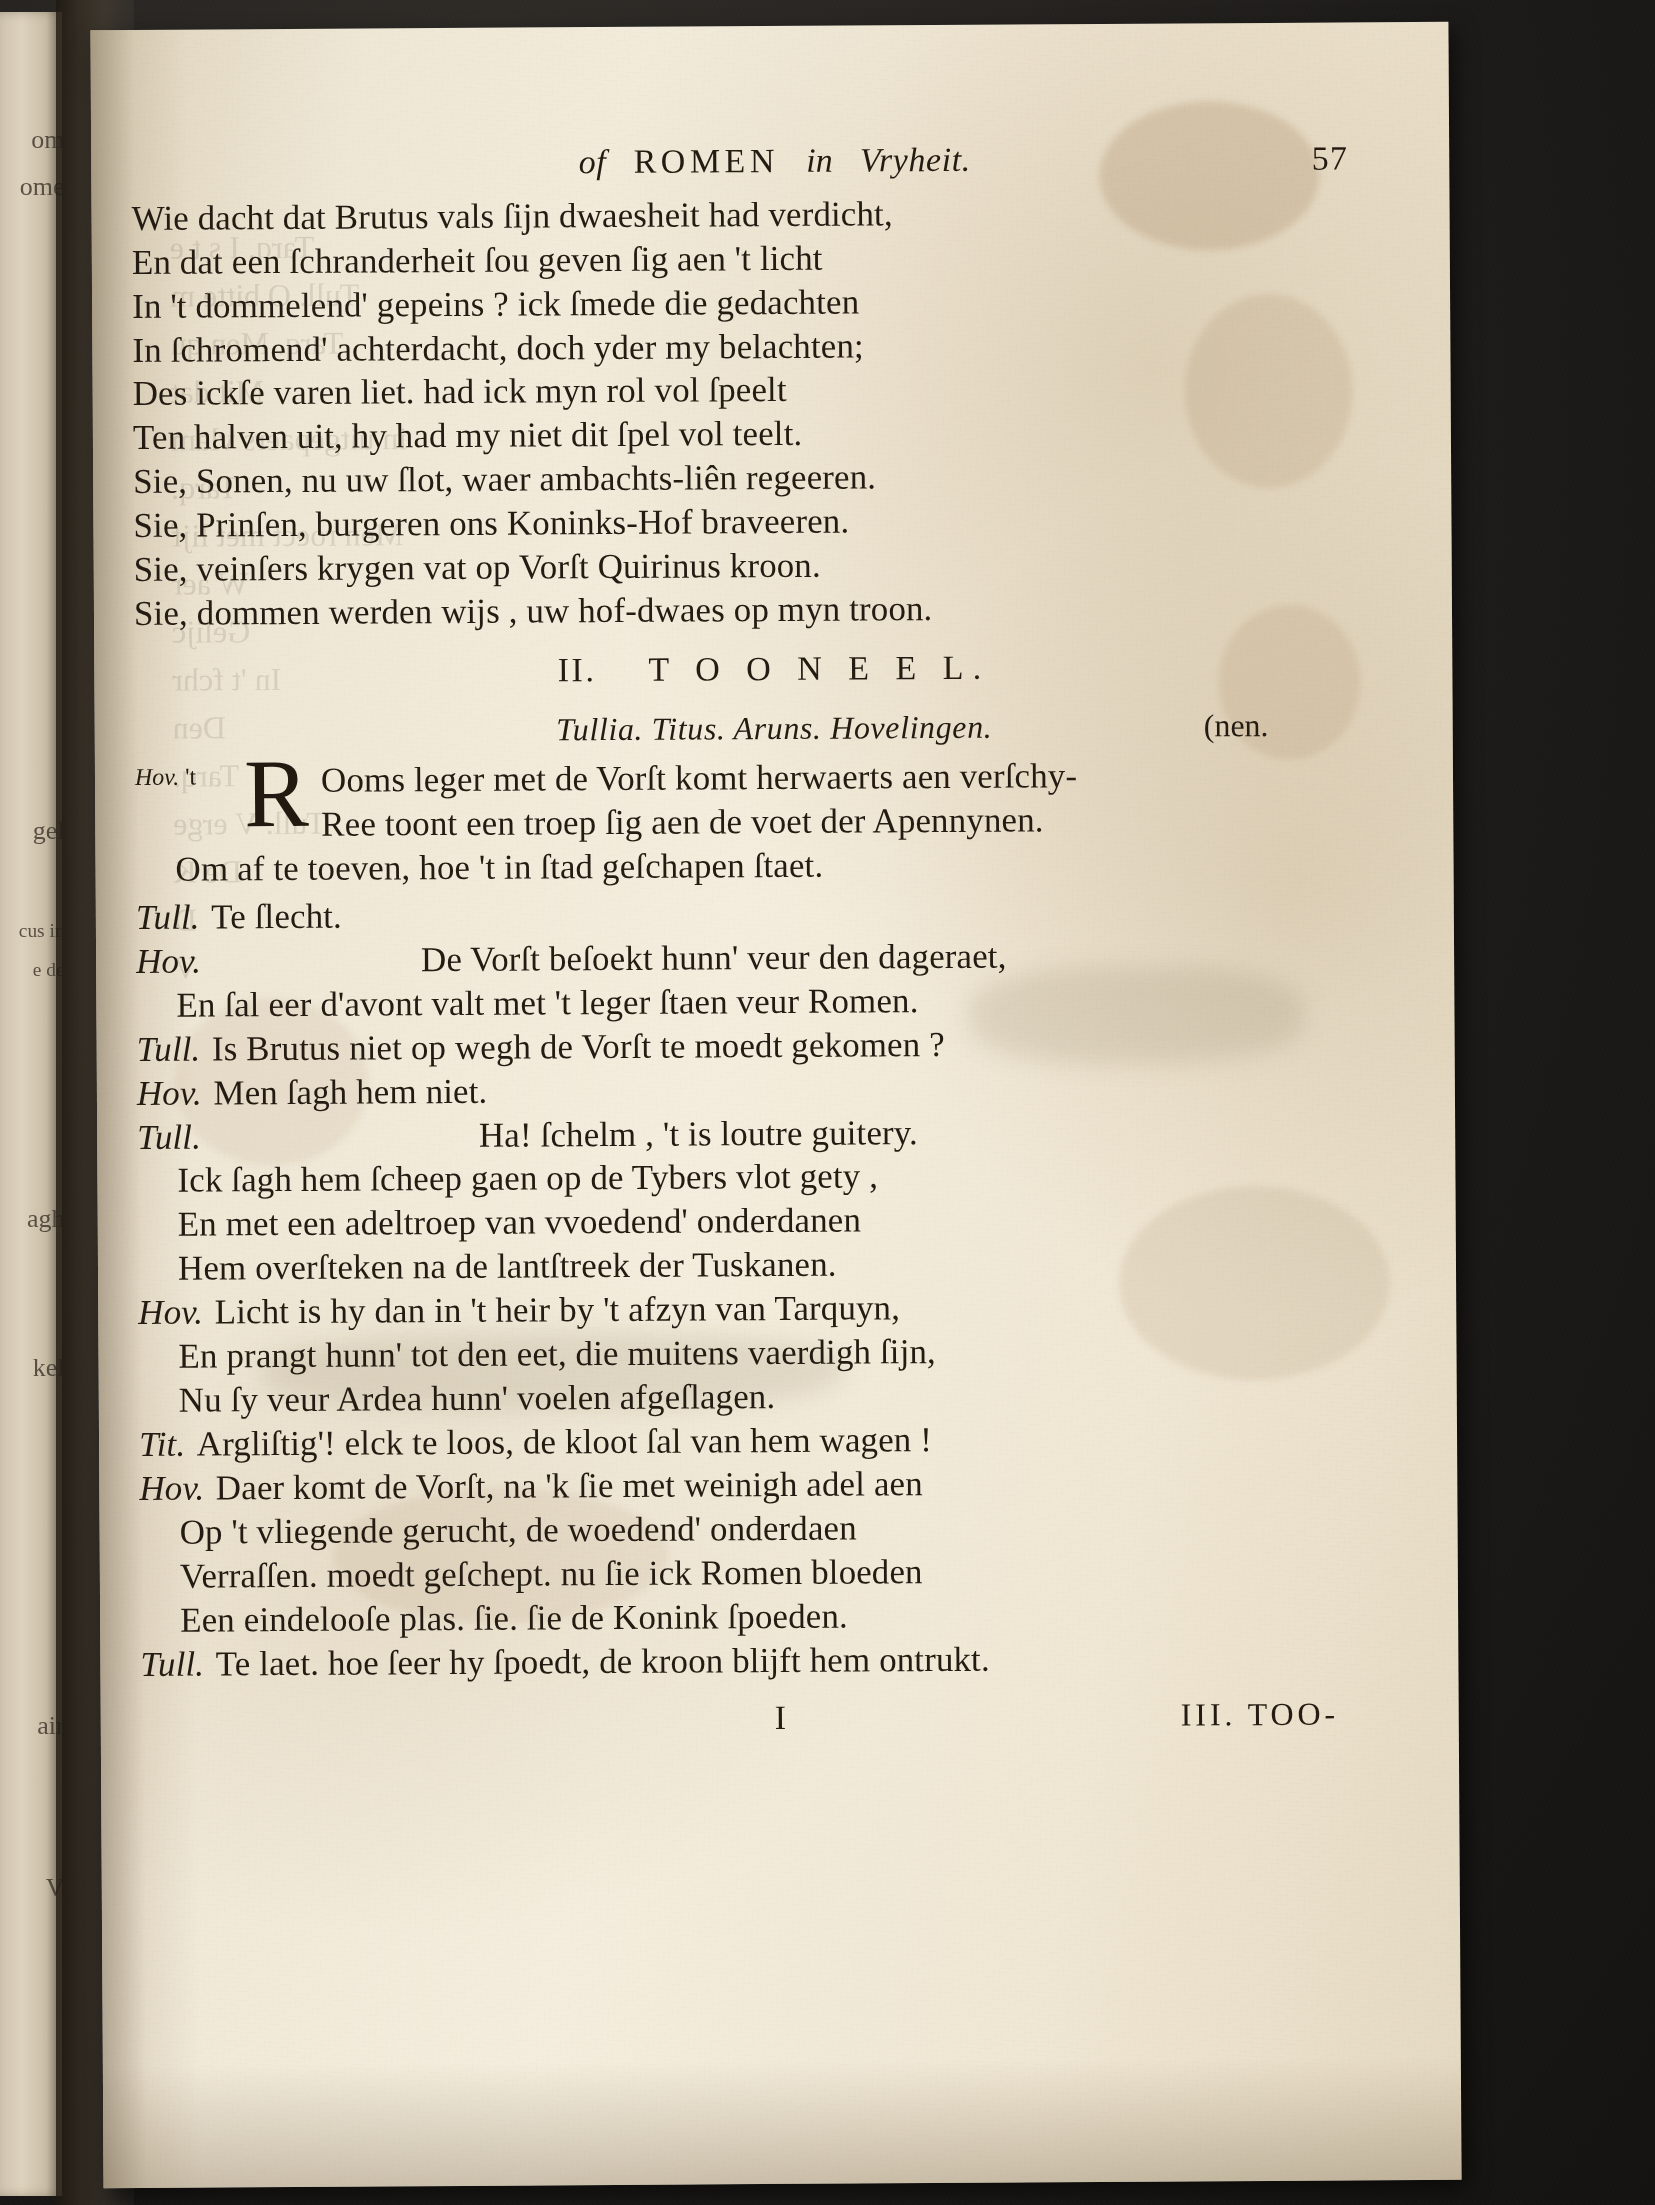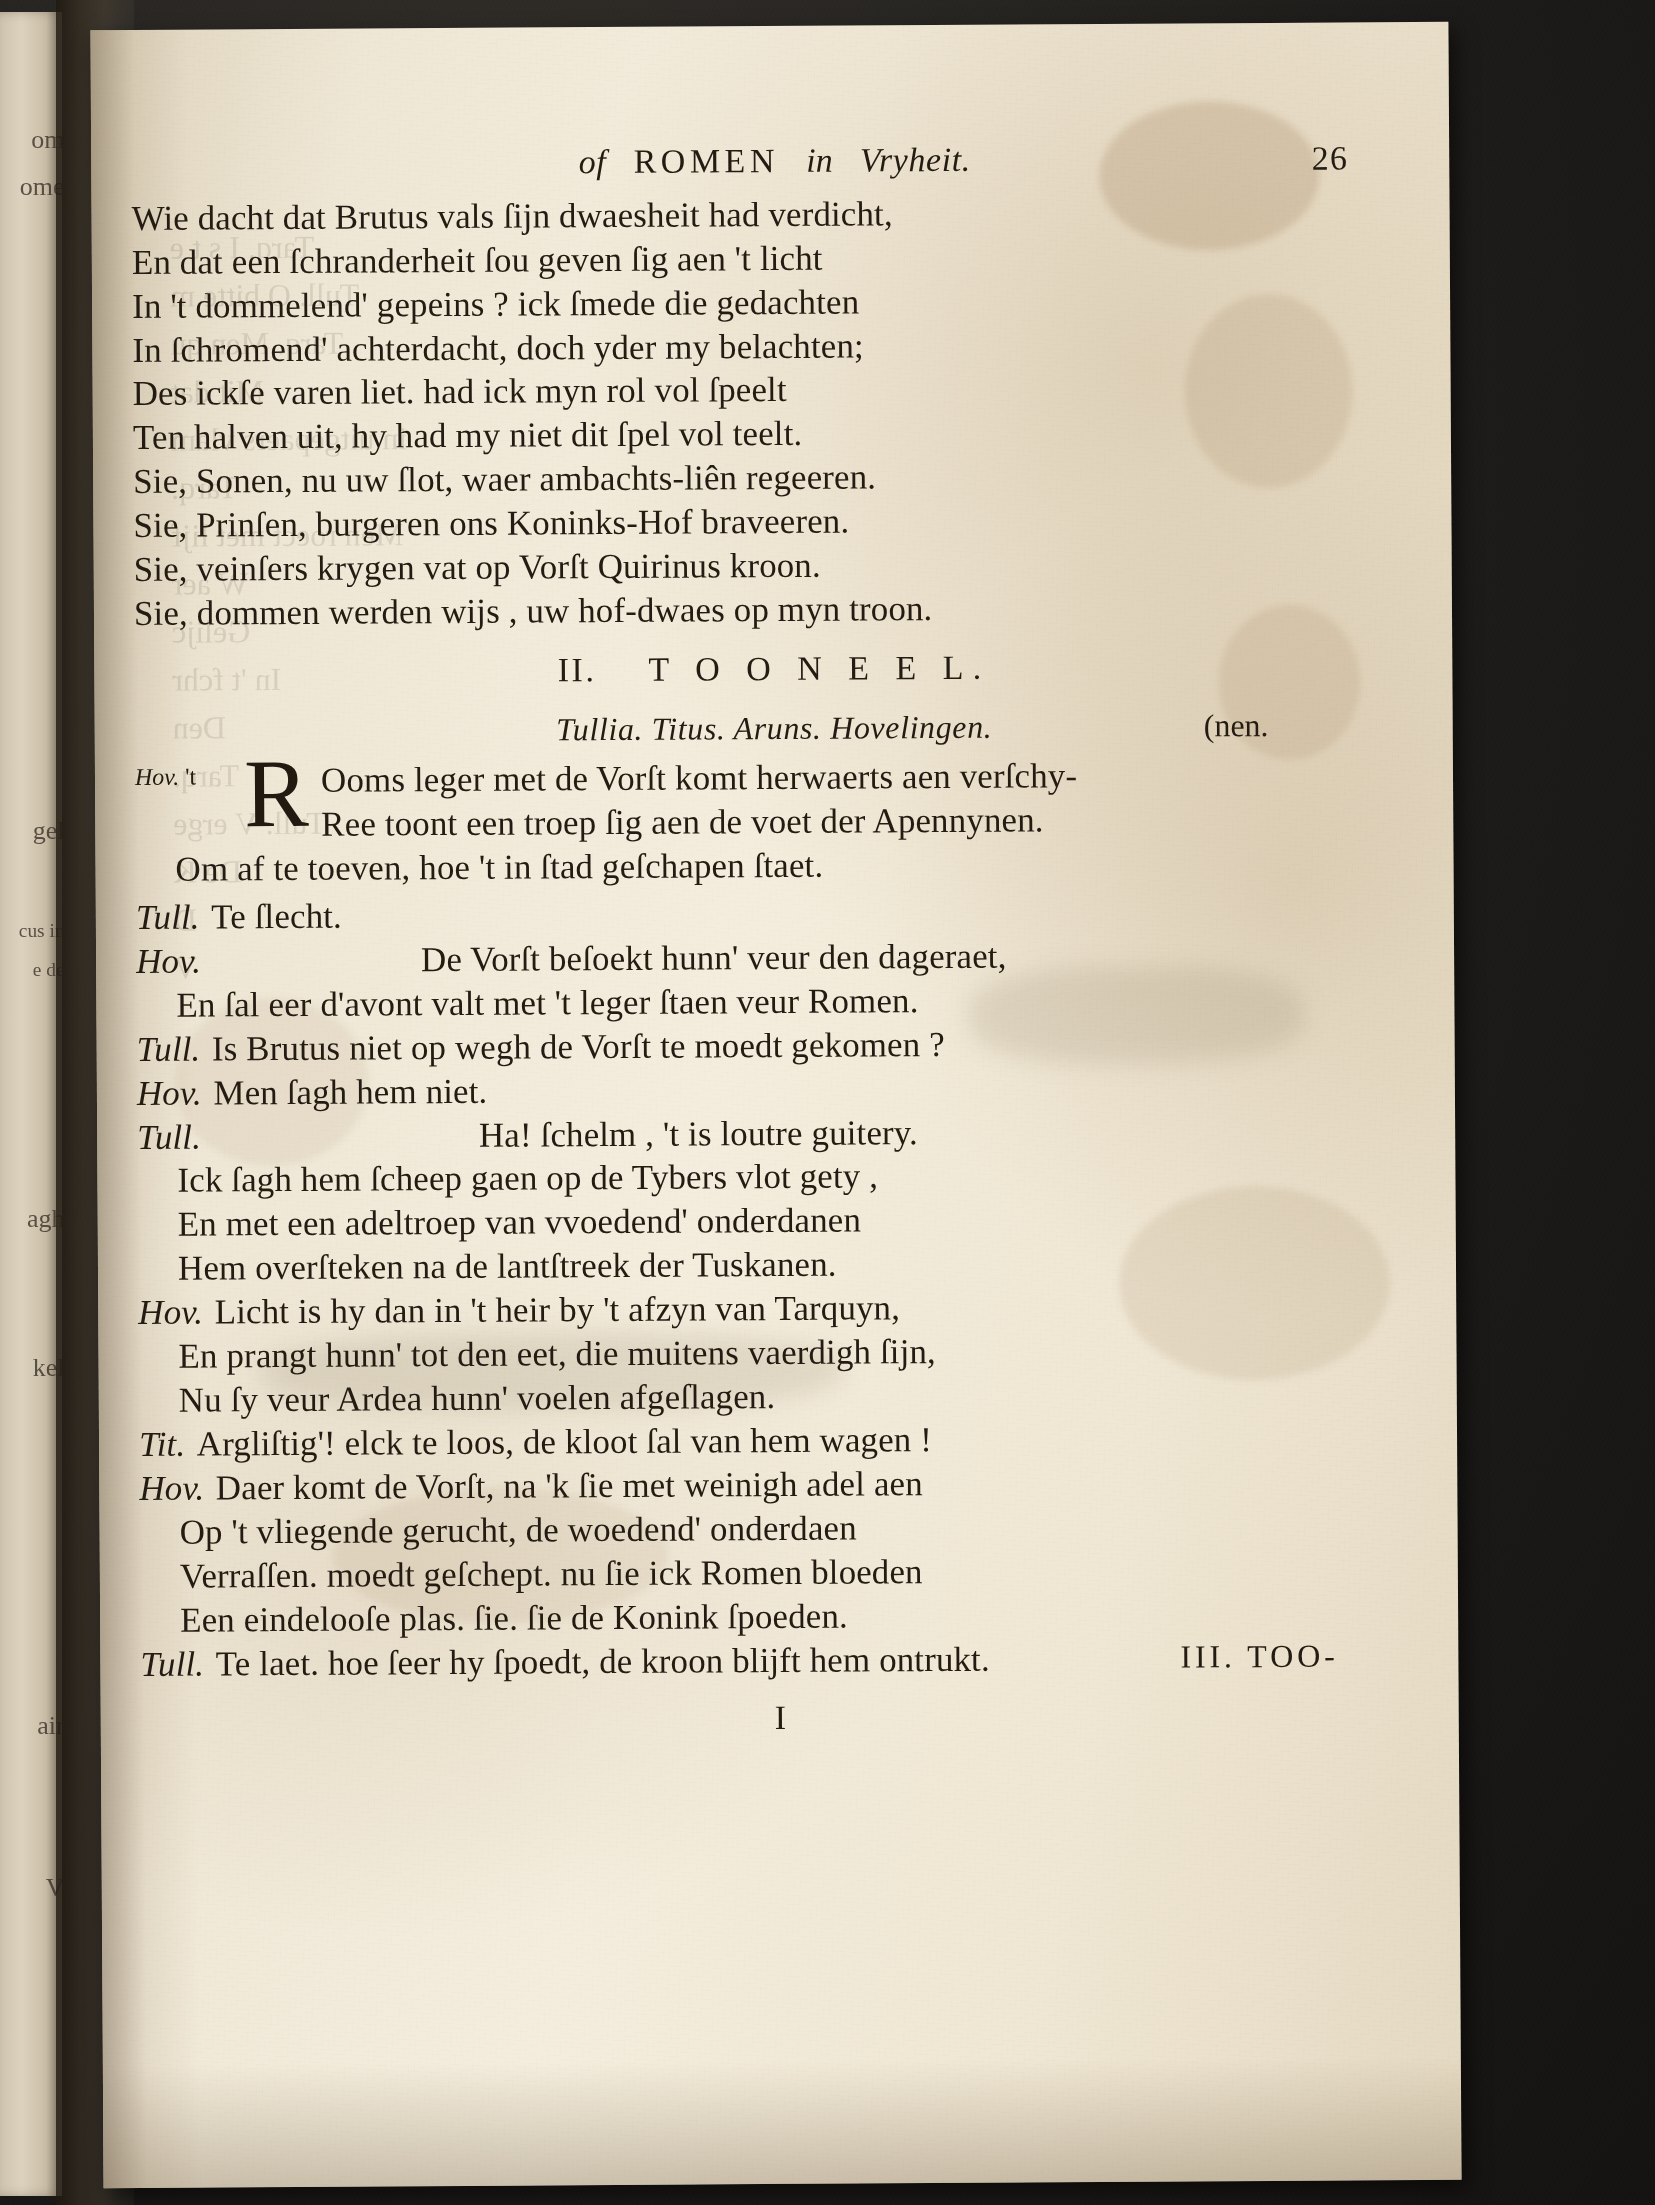--- a/index.html
+++ b/index.html
@@ -293,21 +293,21 @@
     <div id="runhead">
       <div class="rh-center">
         <span class="rh-of">of</span>
         <span>&nbsp;</span>
         <span class="rh-romen">ROMEN</span>
         <span>&nbsp;</span>
         <span class="rh-in">in</span>
         <span>&nbsp;</span>
         <span class="rh-vryheit">Vryheit.</span>
       </div>
-      <div class="rh-folio">26</div>
+      <div class="rh-folio">57</div>
     </div>
 
     <div id="verses-top" class="verse">
         <div class="vline ind0" style="top: 167px;">Wie dacht dat Brutus vals ſijn dwaesheit had verdicht,</div>
         <div class="vline ind0" style="top: 211px;">En dat een ſchranderheit ſou geven ſig aen 't licht</div>
         <div class="vline ind0" style="top: 255px;">In 't dommelend' gepeins ? ick ſmede die gedachten</div>
         <div class="vline ind0" style="top: 299px;">In ſchromend' achterdacht, doch yder my belachten;</div>
         <div class="vline ind0" style="top: 342px;">Des ickſe varen liet. had ick myn rol vol ſpeelt</div>
         <div class="vline ind0" style="top: 386px;">Ten halven uit, hy had my niet dit ſpel vol teelt.</div>
         <div class="vline ind0" style="top: 430px;">Sie, Sonen, nu uw ſlot, waer ambachts-liên regeeren.</div>
@@ -347,17 +347,17 @@
         <div class="vline" style="top: 1349px; left: 40px;"><span>Nu ſy veur Ardea hunn' voelen afgeſlagen.</span></div>
         <div class="vline" style="top: 1393px; left: 0px;"><span class="spk">Tit.</span><span style="display: inline-block; width: 11.6px;"></span><span>Argliſtig'! elck te loos, de kloot ſal van hem wagen !</span></div>
         <div class="vline" style="top: 1437px; left: 0px;"><span class="spk">Hov.</span><span style="display: inline-block; width: 11.6px;"></span><span>Daer komt de Vorſt, na 'k ſie met weinigh adel aen</span></div>
         <div class="vline" style="top: 1481px; left: 40px;"><span>Op 't vliegende gerucht, de woedend' onderdaen</span></div>
         <div class="vline" style="top: 1525px; left: 40px;"><span>Verraſſen. moedt geſchept. nu ſie ick Romen bloeden</span></div>
         <div class="vline" style="top: 1569px; left: 40px;"><span>Een eindelooſe plas. ſie. ſie de Konink ſpoeden.</span></div>
         <div class="vline" style="top: 1613px; left: 0px;"><span class="spk">Tull.</span><span style="display: inline-block; width: 11.6px;"></span><span>Te laet. hoe ſeer hy ſpoedt, de kroon blijft hem ontrukt.</span></div>
       </div>
 
     <div id="signature" style="top: 1673px;">I</div>
-    <div id="catchword" style="top: 1615px; left: 1040px;">III. TOO-</div>
+    <div id="catchword" style="top: 1673px; left: 1040px;">III. TOO-</div>
 
   </div>
 </div>
 
 
 </body></html>

